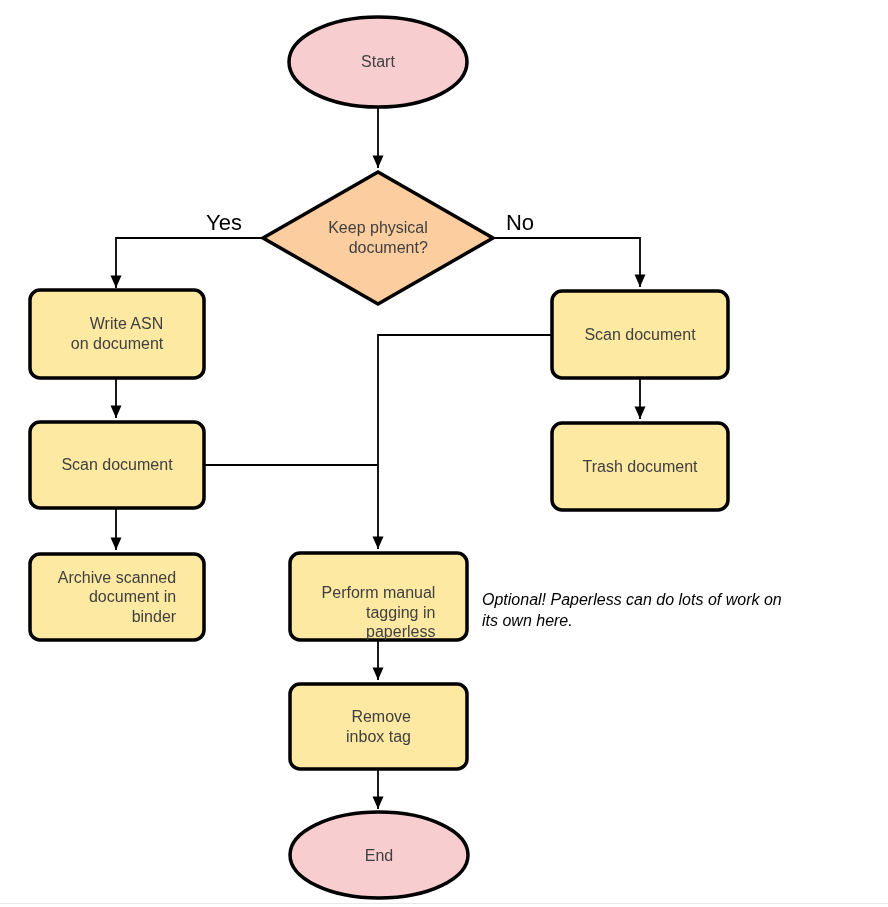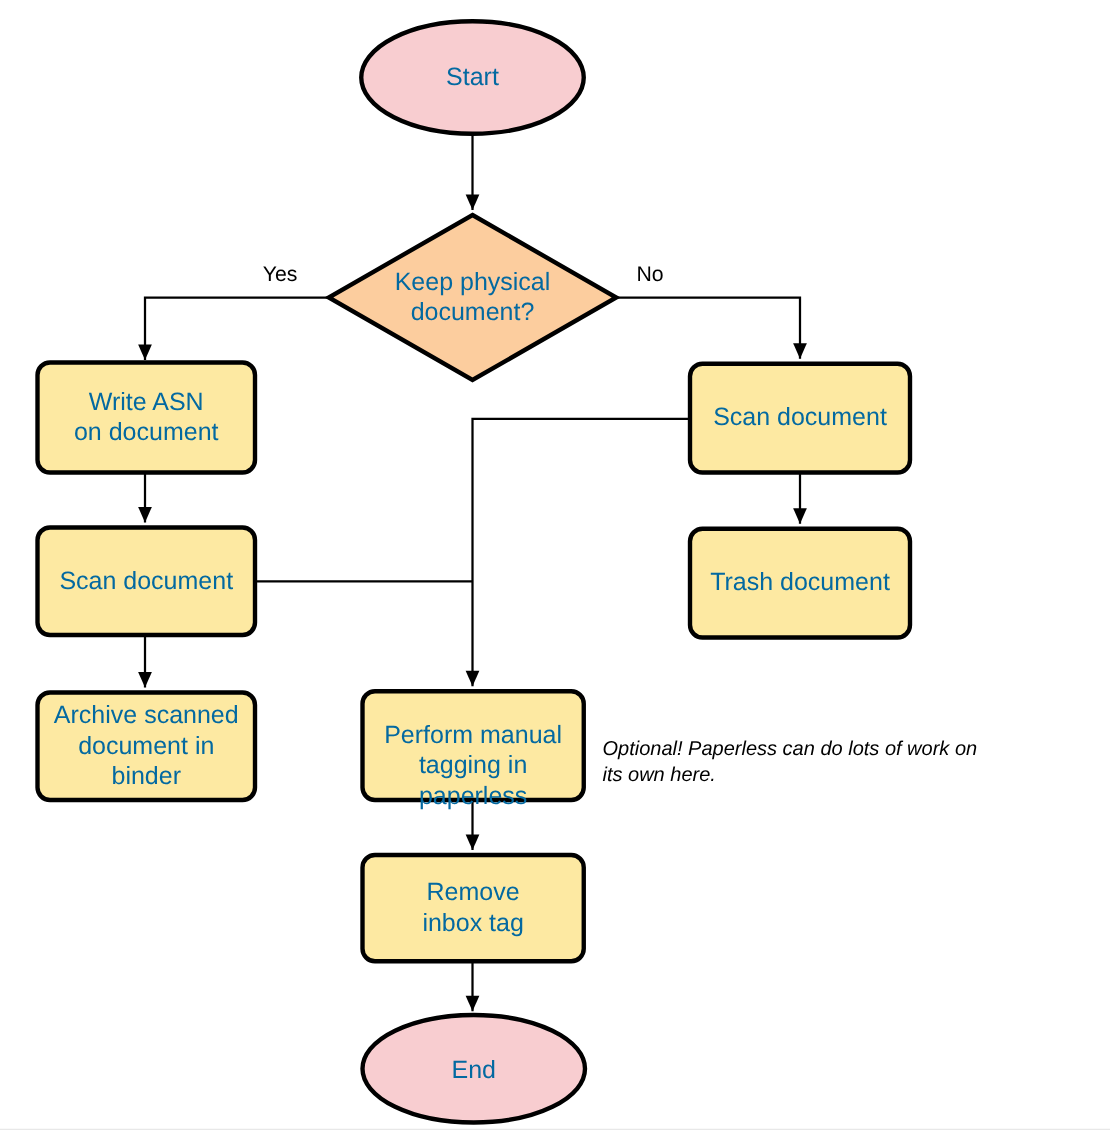--- a/index.html
+++ b/index.html
@@ -13,30 +13,30 @@
   }
   #shape-layer { position: absolute; left: 0; top: 0; }
   .node-shape { stroke: #000000; stroke-width: 3.5; }
   .edge-line  { stroke: #000000; stroke-width: 1.8; fill: none; }
   #arrowhead path { fill: #000000; }
   .node-label {
     position: absolute;
     display: flex;
     align-items: center;
     justify-content: center;
-    text-align: center;
+    text-align: right;
     white-space: pre-line;
-    font-size: 20px;
+    font-size: 16px;
     line-height: 1.22;
-    color: #0369a1;
+    color: #404040;
     pointer-events: none;
   }
   .edge-label {
     position: absolute;
-    font-size: 17px;
+    font-size: 22px;
     color: #000000;
     text-align: center;
   }
   .annotation {
     position: absolute;
     left: 482px;
     top: 589px;
     width: 404px;
     font-size: 16px;
     font-style: italic;

